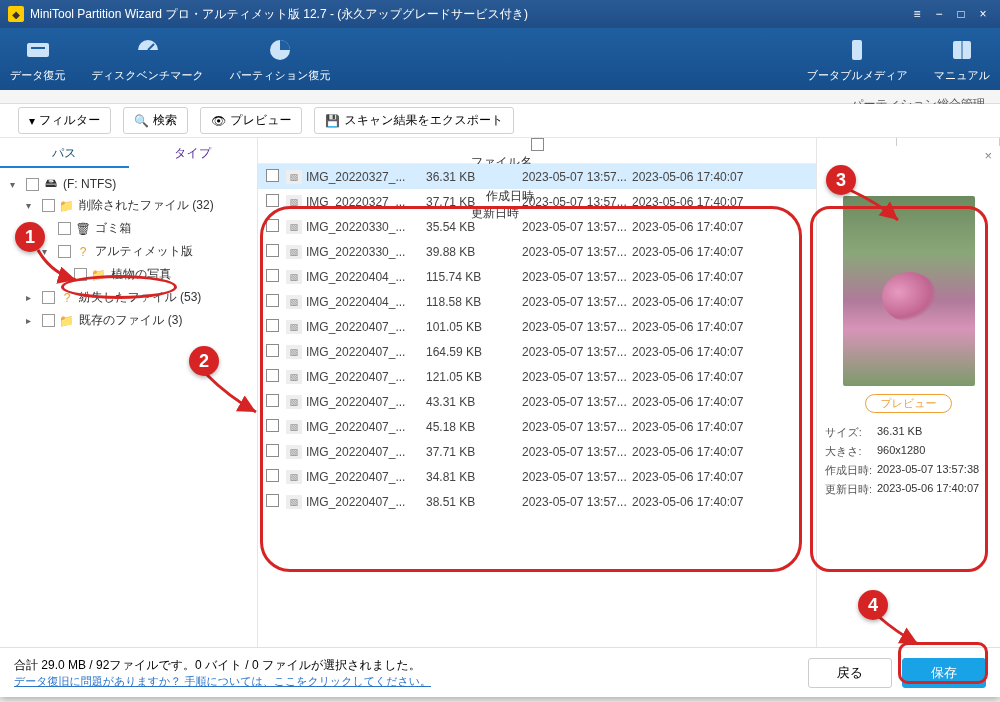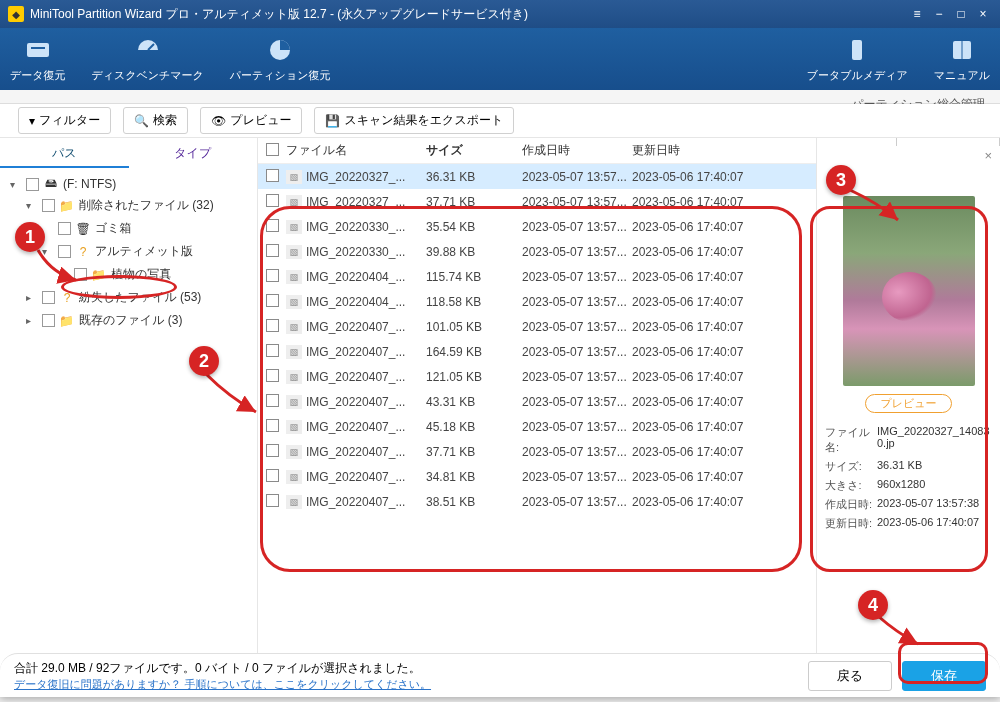--- a/index.html
+++ b/index.html
@@ -42,21 +42,21 @@
 .tree .chev { width: 12px; font-size: 10px; color: #666; }
 .tree .chk { width: 13px; height: 13px; border: 1px solid #999; }
 .tree .fico { width: 16px; height: 14px; display: flex; align-items: center; justify-content: center; }
 .tree .indent0 { padding-left: 0; }
 .tree .indent1 { padding-left: 16px; }
 .tree .indent2 { padding-left: 32px; }
 .tree .indent3 { padding-left: 48px; }
 
 
 .center { flex: 1; display: flex; flex-direction: column; overflow: hidden; position: relative; }
-.cols { display: flex; align-items: center; height: 26px; font-size: 12px; color: #333; border-bottom: 1px solid #eee; padding-left: 8px; }
+.cols { display: flex; align-items: center; height: 26px; font-size: 12px; color: #333; border-bottom: 1px solid #eee; padding-left: 8px; flex-direction: column; }
 .cols .col-chk { width: 20px; }
 .cols .col-name { width: 140px; }
 .cols .col-size { width: 96px; font-weight: bold; }
 .cols .col-created { width: 110px; }
 .cols .col-modified { width: 140px; }
 .rows { flex: 1; overflow: auto; }
 .row { display: flex; align-items: center; height: 25px; font-size: 12px; color: #444; padding-left: 8px; }
 .row.selected { background: #d6ecff; }
 .row .c-chk { width: 20px; }
 .row .c-name { width: 140px; display: flex; align-items: center; gap: 4px; }
@@ -71,21 +71,21 @@
 .right .closep { text-align: right; color: #888; font-size: 13px; height: 16px; }
 .right .img { width: 132px; height: 190px; margin: 32px auto 8px; background: linear-gradient(180deg,#6b8a5f 0%,#8aa779 30%,#b07a9a 55%,#d894b8 70%, #7b9b6a 100%); border-radius: 2px; position: relative; }
 .right .img::after{content:""; position:absolute; left:30%; top:40%; width:55px; height:50px; background: radial-gradient(ellipse at 30% 40%, #e79ac0 0%, #c06490 60%, transparent 70%); border-radius:50%;}
 .right .pvbtn { display: block; margin: 0 auto 12px; border: 1px solid #f0a030; color: #f0a030; background: #fff; border-radius: 10px; padding: 1px 14px; font-size: 11px; cursor: pointer; }
 .right .meta { font-size: 11px; color: #333; }
 .right .meta .mr { display: flex; margin: 4px 0; }
 .right .meta .mk { width: 52px; color: #555; }
 .right .meta .mv { flex: 1; word-break: break-all; }
 
 
-.footer { height: 44px; border-top: 1px solid #e0e0e0; display: flex; align-items: center; padding: 0 14px; font-size: 12px; border-radius: 18px; }
+.footer { height: 50px; border-top: 1px solid #e0e0e0; display: flex; align-items: center; padding: 0 14px; font-size: 12px; }
 .footer .status { flex: 1; }
 .footer .link { color: #2a73c9; text-decoration: underline; cursor: pointer; font-size: 11px;}
 .footer .fbtn { width: 84px; height: 30px; border: 1px solid #ccc; background: #fff; border-radius: 3px; margin-left: 10px; cursor: pointer; font-size: 13px; }
 .footer .fbtn.primary { background: #1aa2e6; border-color: #1aa2e6; color: #fff; }
 
 
 .callout { position: absolute; width: 30px; height: 30px; border-radius: 50%; background: #d62424; color: #fff; font-size: 18px; font-weight: 700; display: flex; align-items: center; justify-content: center; box-shadow: 0 2px 4px rgba(0,0,0,0.3); z-index: 50; }
 .redring { position: absolute; border: 3px solid #d62424; border-radius: 8px; z-index: 40; pointer-events:none;}
 .redring.oval { border-radius: 50%/50%; }
 svg.arrow { position: absolute; z-index: 45; pointer-events:none;}
@@ -388,24 +388,20 @@
             <div class="c-modified">2023-05-06 17:40:07</div>
           </div>
         </div>
     </div>
 
     <div class="right">
       <div class="closep"><span>×</span></div>
       <div class="img"></div>
       <button class="pvbtn">プレビュー</button>
       <div class="meta">
-        <div class="mr">
-            <div class="mk">ファイル名:</div>
-            <div class="mv">IMG_20220327_140830.jp</div>
-          </div>
         <div class="mr">
             <div class="mk">サイズ:</div>
             <div class="mv">36.31 KB</div>
           </div>
         <div class="mr">
             <div class="mk">大きさ:</div>
             <div class="mv">960x1280</div>
           </div>
         <div class="mr">
             <div class="mk">作成日時:</div>

